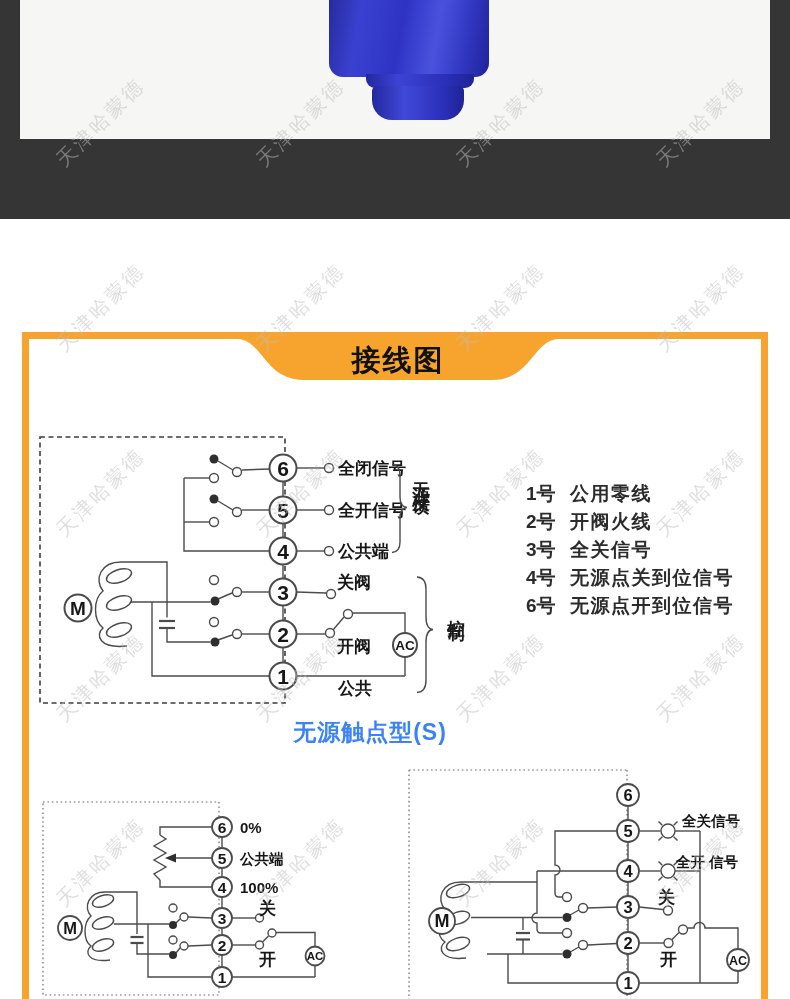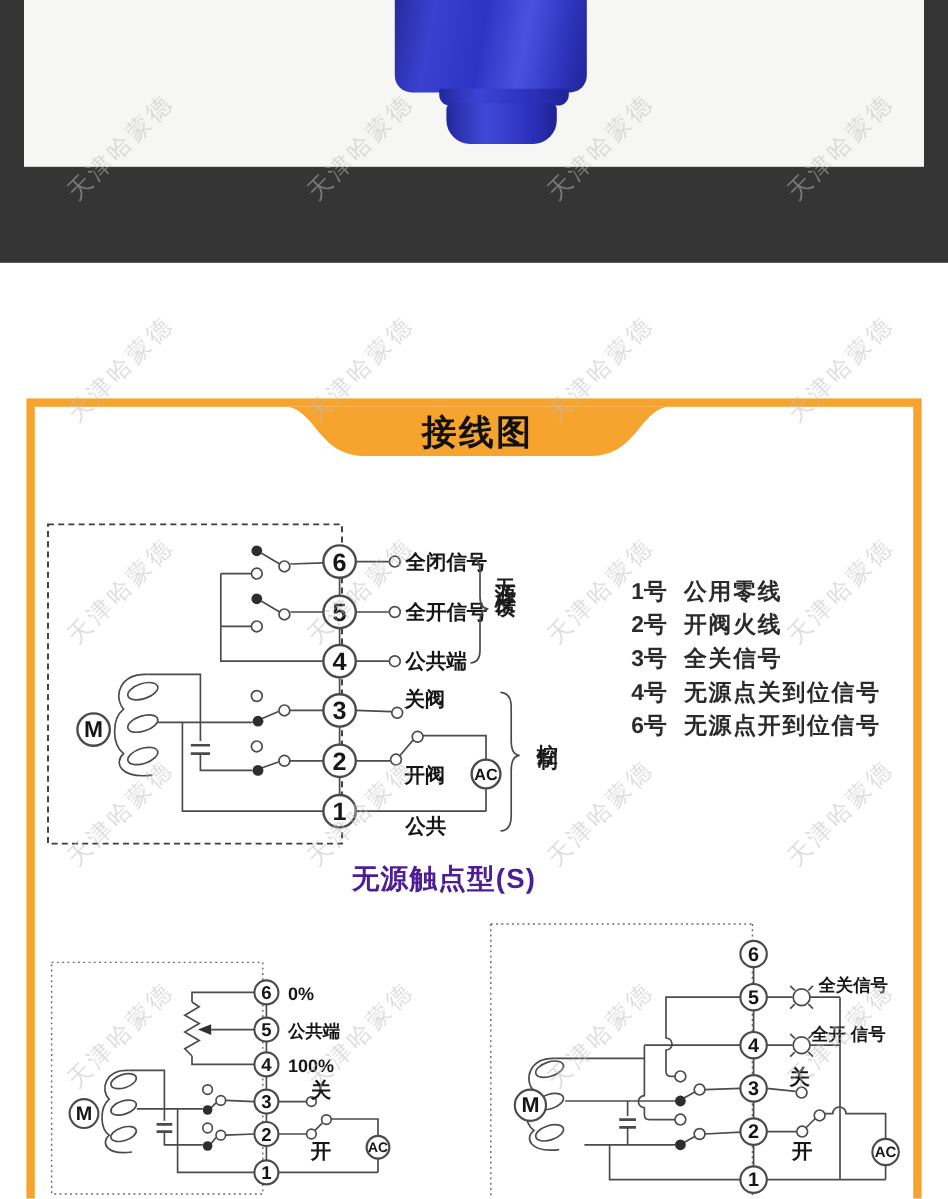--- a/index.html
+++ b/index.html
@@ -50,21 +50,21 @@
   .v-feedback{left:409px;top:468px;font-size:17.5px;letter-spacing:5px;}
   .v-control{left:444px;top:606px;font-size:17.5px;letter-spacing:4px;}
 
   
   .pin-list{position:absolute;left:502px;top:480px;color:#2b2b2b;}
   .pin-row{height:28px;line-height:28px;font-size:19px;font-weight:bold;white-space:nowrap;margin-left:24px;}
   .pin-num{display:inline-block;width:44px;}
   .pin-desc{letter-spacing:1.5px;}
 
   .caption{position:absolute;left:255px;top:717px;width:230px;text-align:center;
-    font-size:23px;font-weight:bold;color:#4c1d95;letter-spacing:1px;}
+    font-size:23px;font-weight:bold;color:#3b82f6;letter-spacing:1px;}
 
   
   .wm-layer{position:absolute;left:0;top:30px;width:800px;height:925px;display:flex;flex-wrap:wrap;
     pointer-events:none;z-index:30;}
   .wm-cell{width:200px;height:185px;display:flex;align-items:center;justify-content:center;}
   .wm{transform:rotate(-45deg);color:#bdbdbd;opacity:.5;font-size:20px;letter-spacing:3px;white-space:nowrap;}
 </style>
 </head>
 <body>
 

